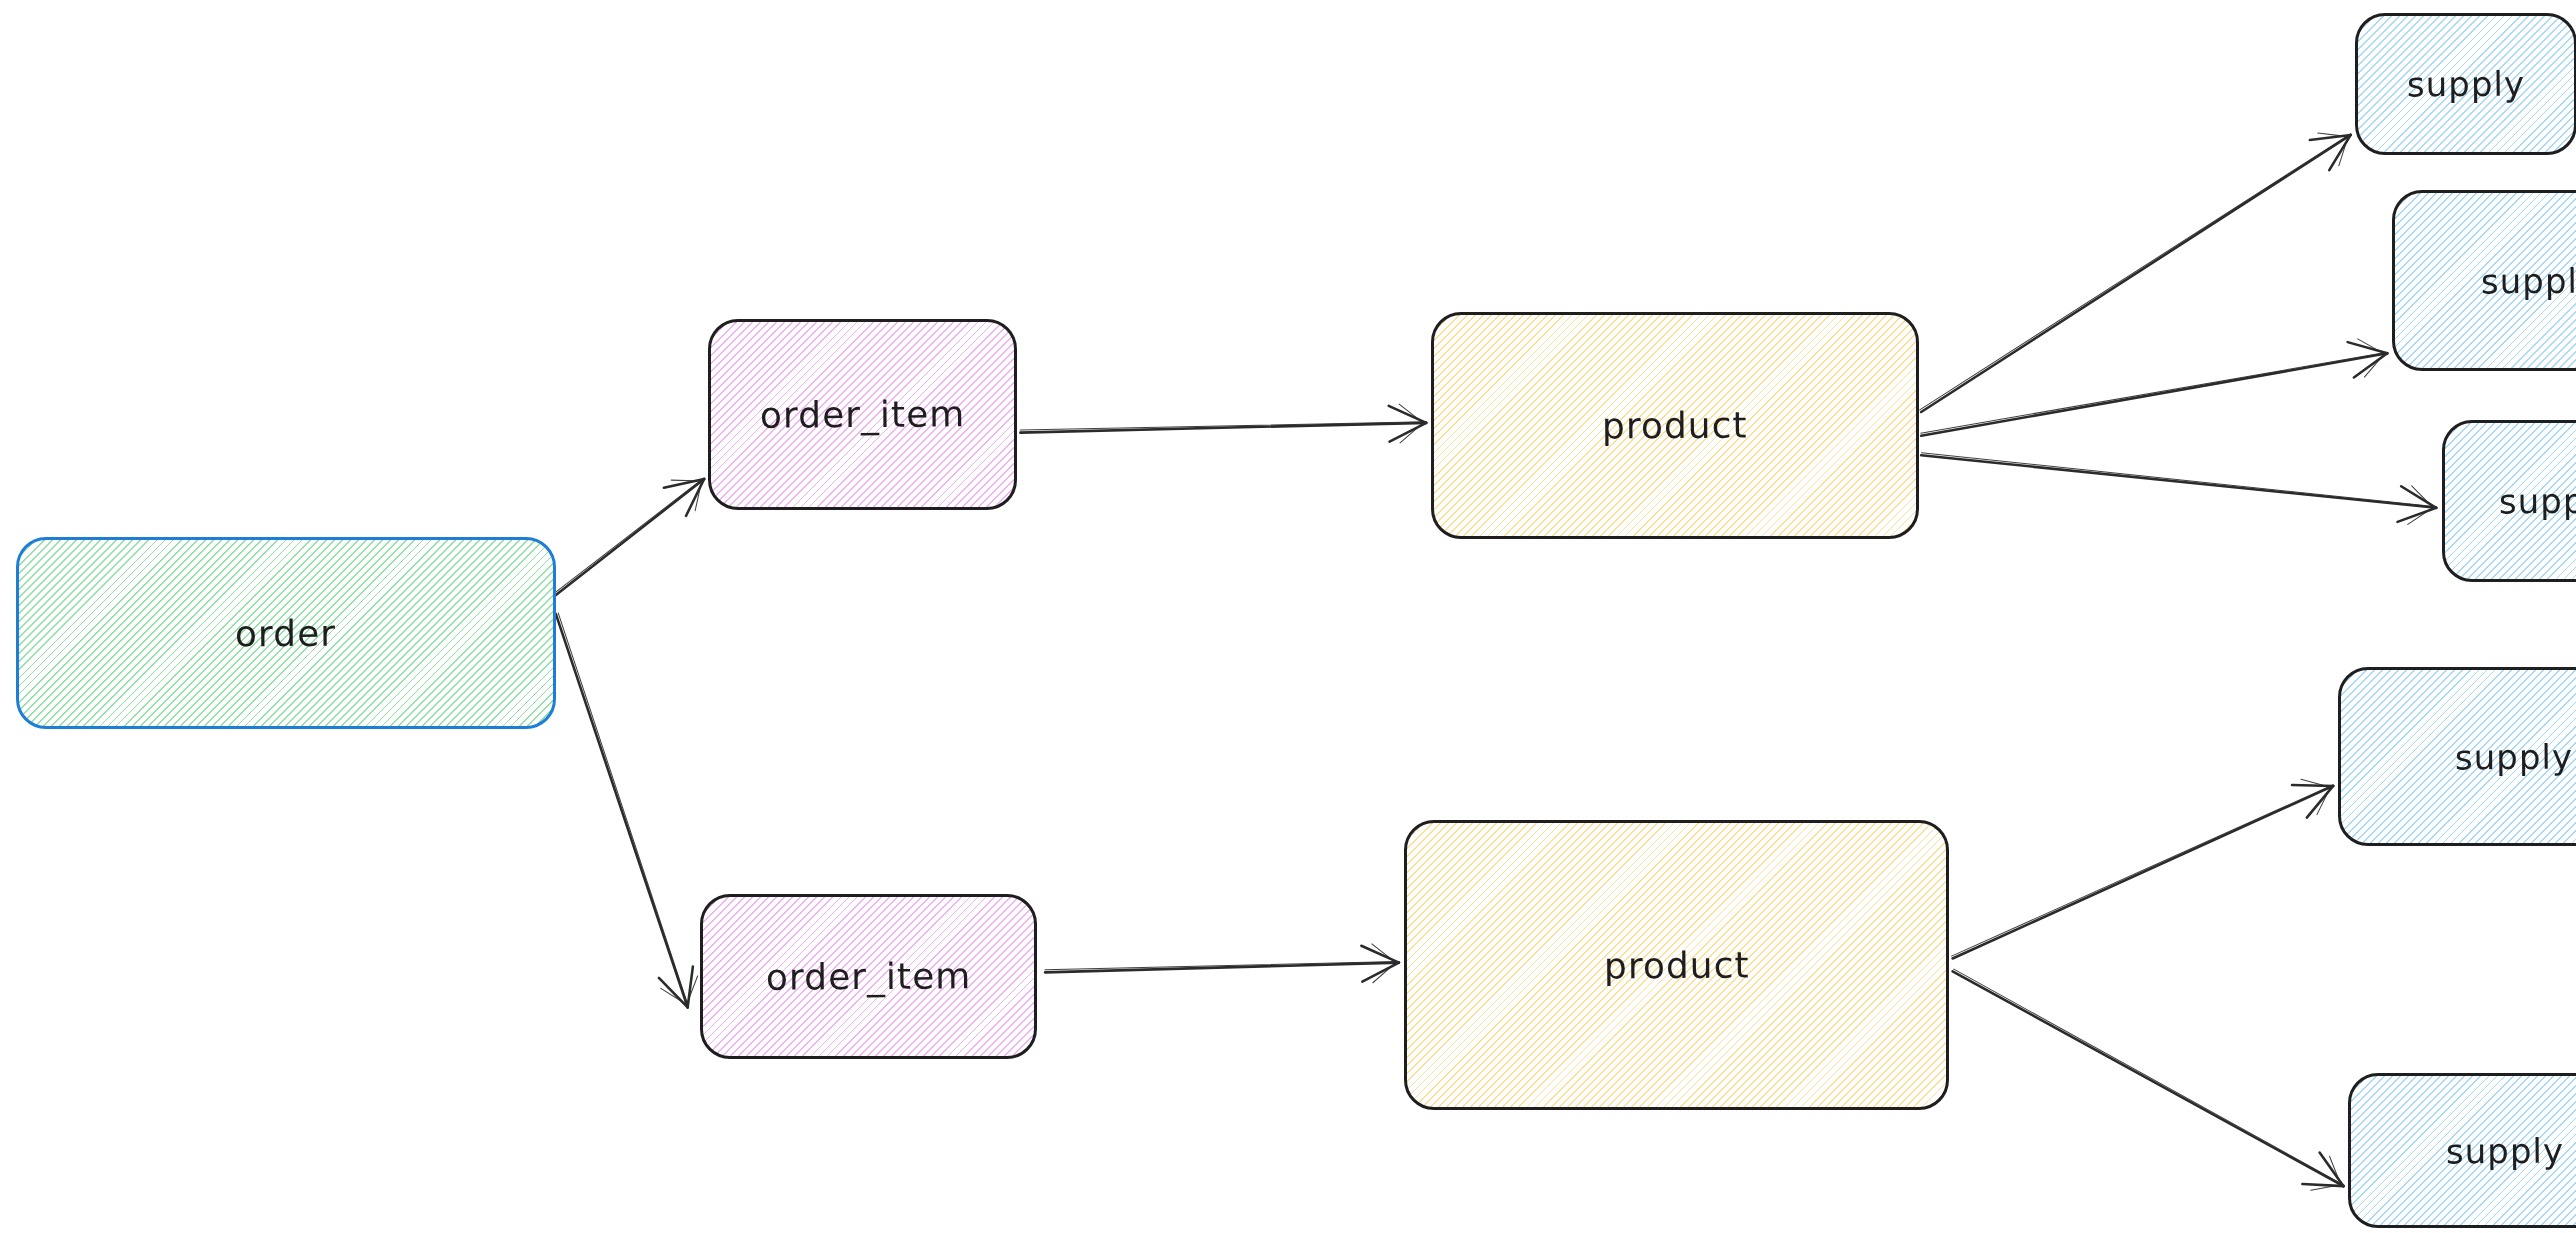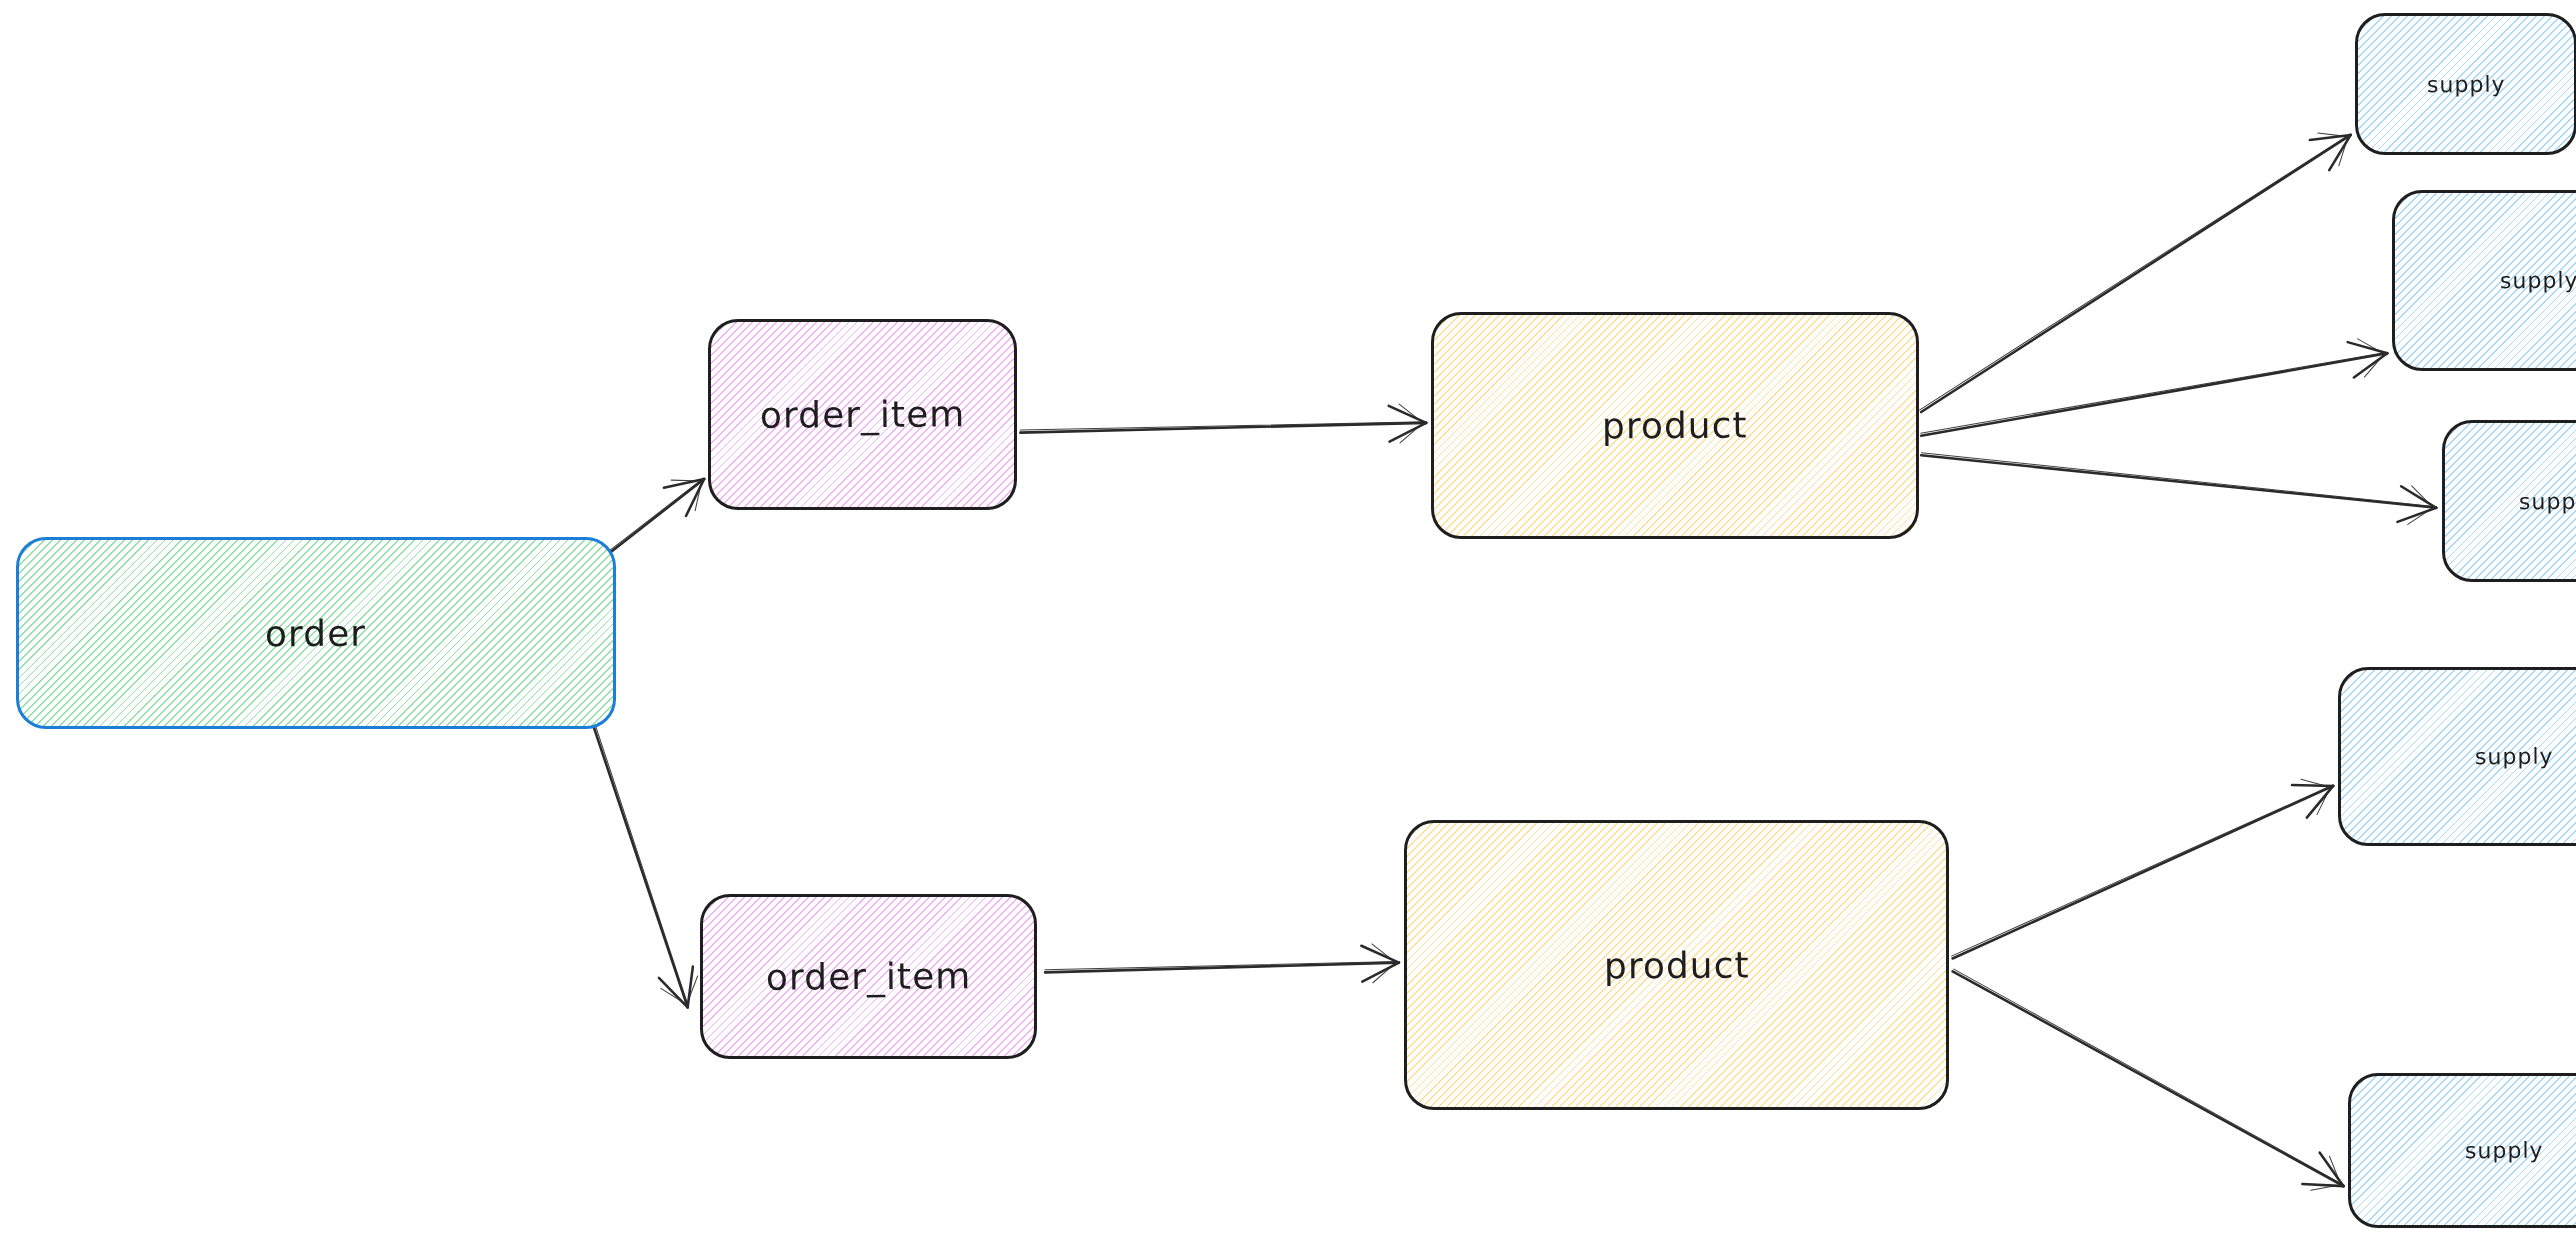--- a/index.html
+++ b/index.html
@@ -34,21 +34,21 @@
     justify-content: center;
     background-color: #ffffff;
   }
   .node .label {
     color: #1e1e1e;
     font-size: 36px;
     letter-spacing: 1px;
     white-space: nowrap;
     transform: rotate(-0.4deg);
   }
-  .node.small .label { font-size: 22px; }
+  .node.small .label { font-size: 34px; }
 </style>
 </head>
 <body>
 
 <div id="canvas">
   <svg id="edges-layer" viewBox="0 0 5240 2394" xmlns="http://www.w3.org/2000/svg">
       <g>
         <line x1="1062" y1="1168" x2="1366" y2="930" stroke="#2b2b2b" stroke-width="5" stroke-linecap="round"></line>
         <line x1="1058.9177603498044" y1="1164.0630216232798" x2="1364.767104139922" y2="928.4252086493119" stroke="#2b2b2b" stroke-width="2" stroke-linecap="round" opacity="0.9"></line>
         <line x1="1366" y1="930" x2="1330.7300359098108" y2="1001.8054986270325" stroke="#2b2b2b" stroke-width="5" stroke-linecap="round"></line>
@@ -114,21 +114,21 @@
       </g>
       <g>
         <line x1="3790" y1="1886" x2="4549" y2="2303" stroke="#2b2b2b" stroke-width="5" stroke-linecap="round"></line>
         <line x1="3792.407598774978" y1="1881.6178238124505" x2="4549.963039509991" y2="2301.24712952498" stroke="#2b2b2b" stroke-width="2" stroke-linecap="round" opacity="0.9"></line>
         <line x1="4549" y1="2303" x2="4469.109754605415" y2="2298.810884246886" stroke="#2b2b2b" stroke-width="5" stroke-linecap="round"></line>
         <line x1="4543.741388574941" y1="2300.1108814700265" x2="4485.520408277544" y2="2311.1450251534534" stroke="#2b2b2b" stroke-width="2" stroke-linecap="round" opacity="0.9"></line>
         <line x1="4549" y1="2303" x2="4502.620874192095" y2="2237.815824855303" stroke="#2b2b2b" stroke-width="5" stroke-linecap="round"></line>
         <line x1="4543.741388574941" y1="2300.1108814700265" x2="4521.832067733708" y2="2245.0525802440334" stroke="#2b2b2b" stroke-width="2" stroke-linecap="round" opacity="0.9"></line>
       </g>
     </svg>
-<div class="node " style="left: 15.5px; top: 537px; width: 600px; height: 192px; border-color: rgb(28, 126, 214); background-image: repeating-linear-gradient(135deg, rgb(143, 227, 164) 0px, rgb(143, 227, 164) 1.3px, transparent 1.3px, transparent 5.7px);">
+<div class="node " style="left: 15.5px; top: 537px; width: 540px; height: 192px; border-color: rgb(28, 126, 214); background-image: repeating-linear-gradient(135deg, rgb(143, 227, 164) 0px, rgb(143, 227, 164) 1.3px, transparent 1.3px, transparent 5.7px);">
       <span class="label">order</span>
     </div>
     <div class="node " style="left: 708px; top: 319px; width: 309px; height: 191px; border-color: rgb(30, 30, 30); background-image: repeating-linear-gradient(135deg, rgb(243, 176, 246) 0px, rgb(243, 176, 246) 1.3px, transparent 1.3px, transparent 5.7px);">
       <span class="label">order_item</span>
     </div>
     <div class="node " style="left: 700px; top: 894px; width: 337px; height: 165px; border-color: rgb(30, 30, 30); background-image: repeating-linear-gradient(135deg, rgb(243, 176, 246) 0px, rgb(243, 176, 246) 1.3px, transparent 1.3px, transparent 5.7px);">
       <span class="label">order_item</span>
     </div>
     <div class="node " style="left: 1431px; top: 312px; width: 488px; height: 227px; border-color: rgb(30, 30, 30); background-image: repeating-linear-gradient(135deg, rgb(255, 223, 150) 0px, rgb(255, 223, 150) 1.3px, transparent 1.3px, transparent 5.7px);">
       <span class="label">product</span>

